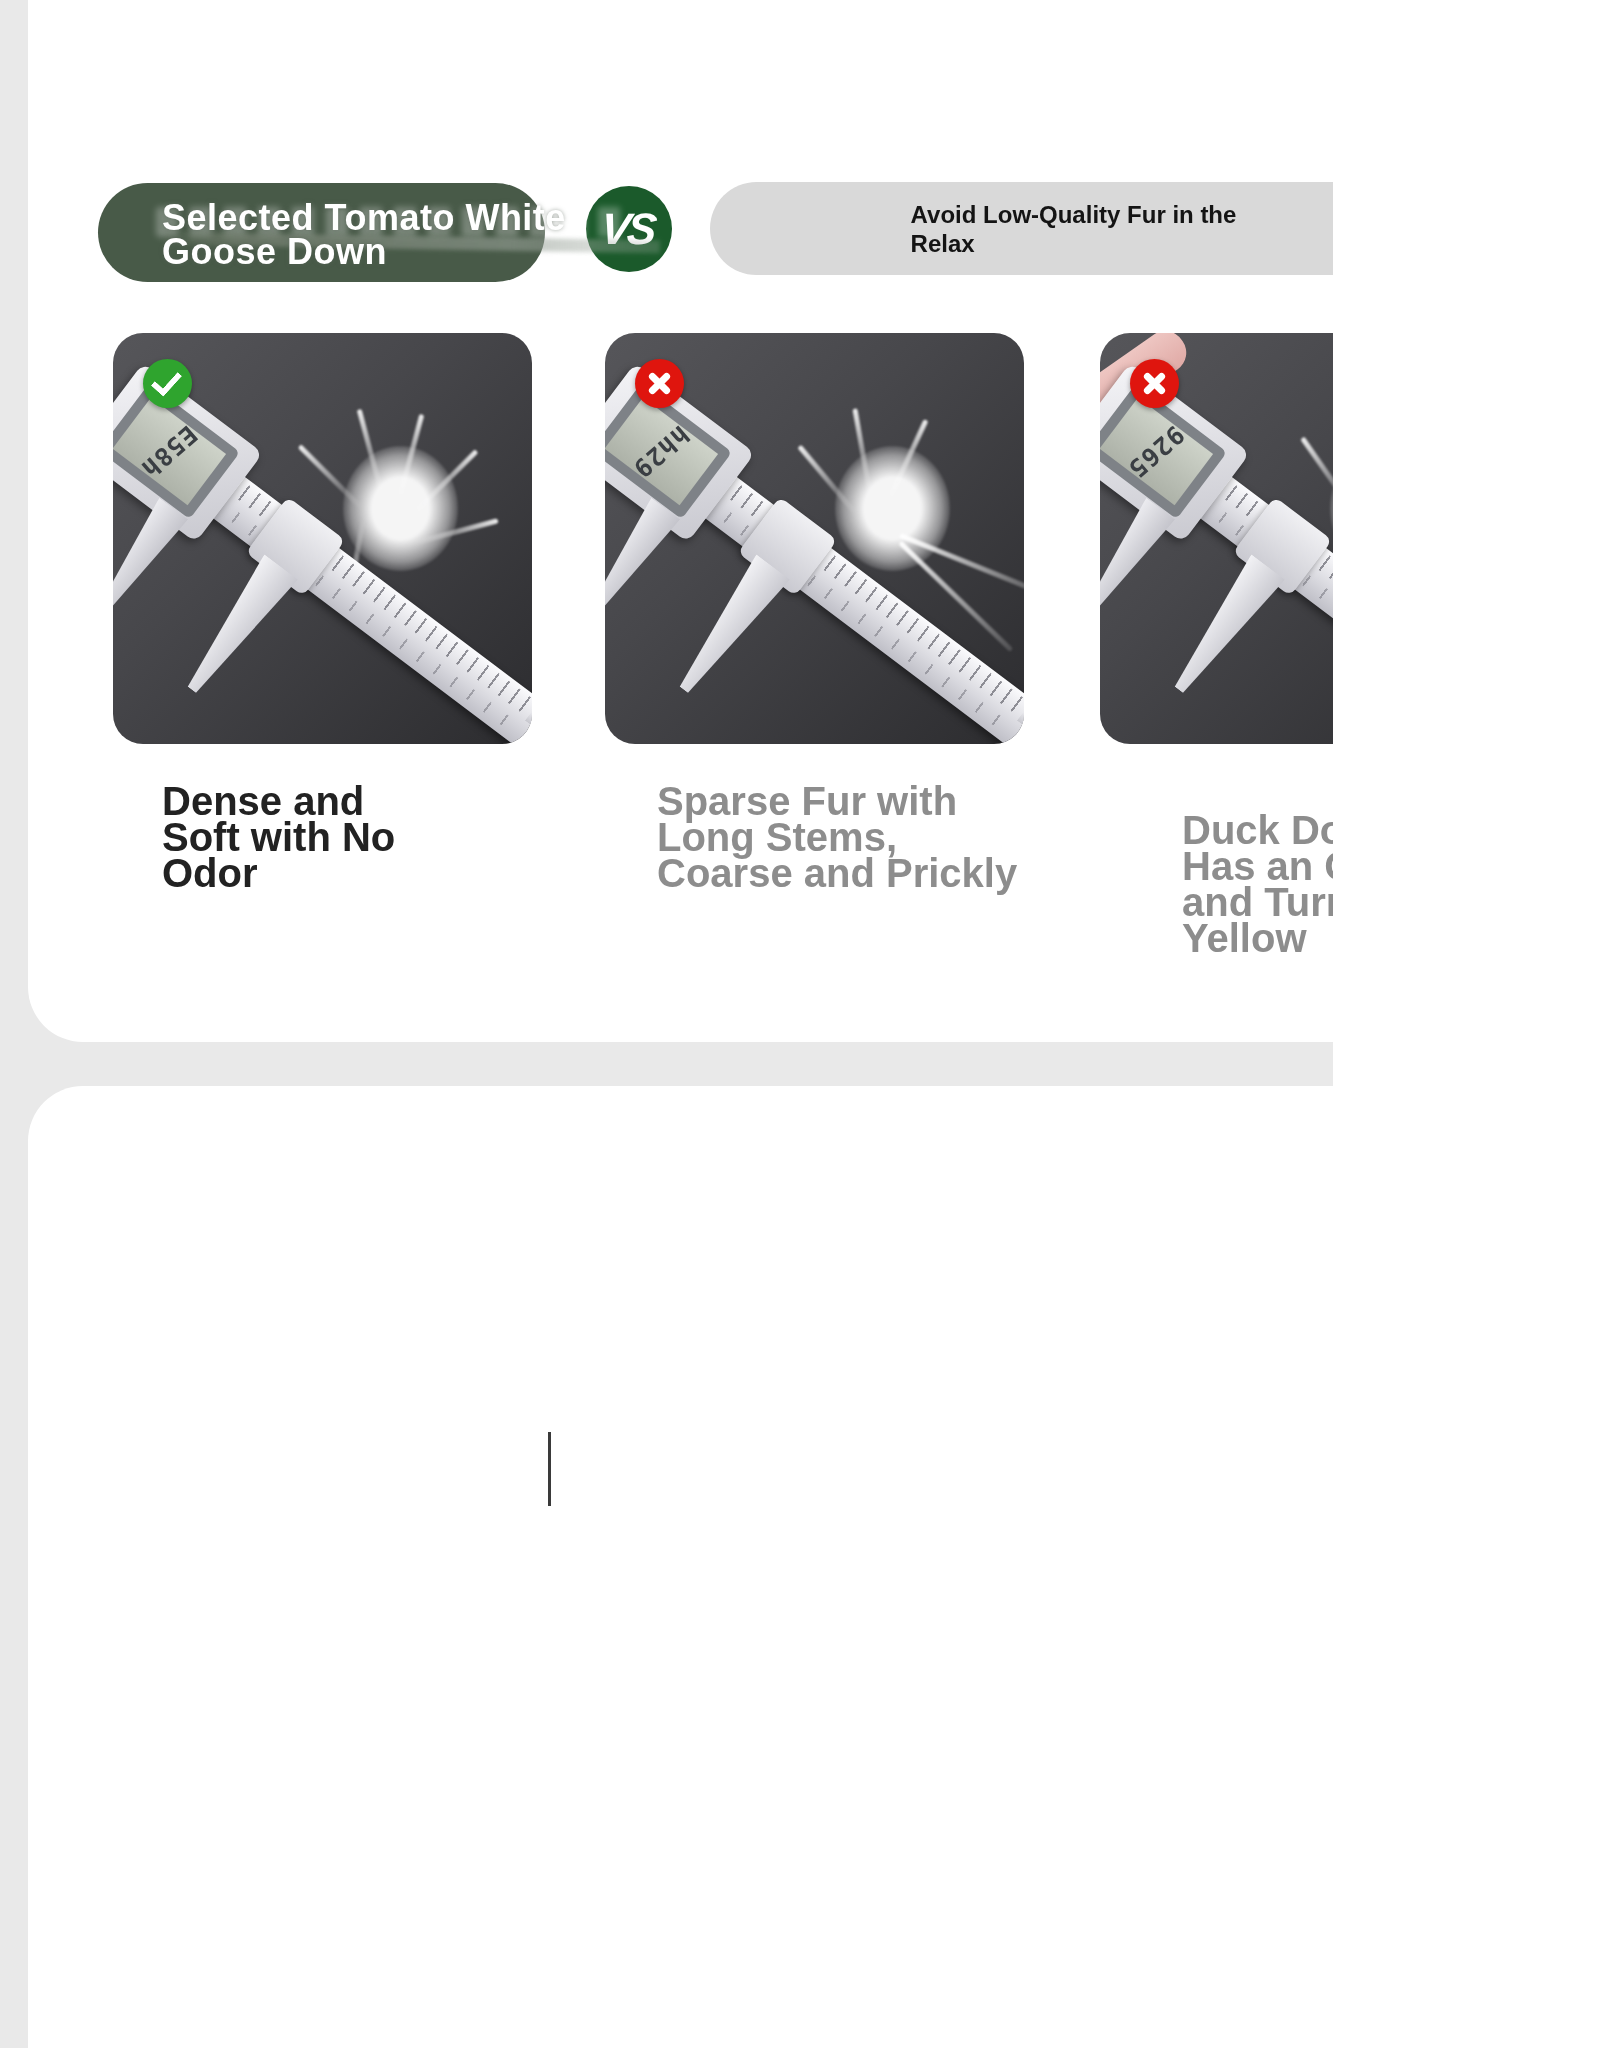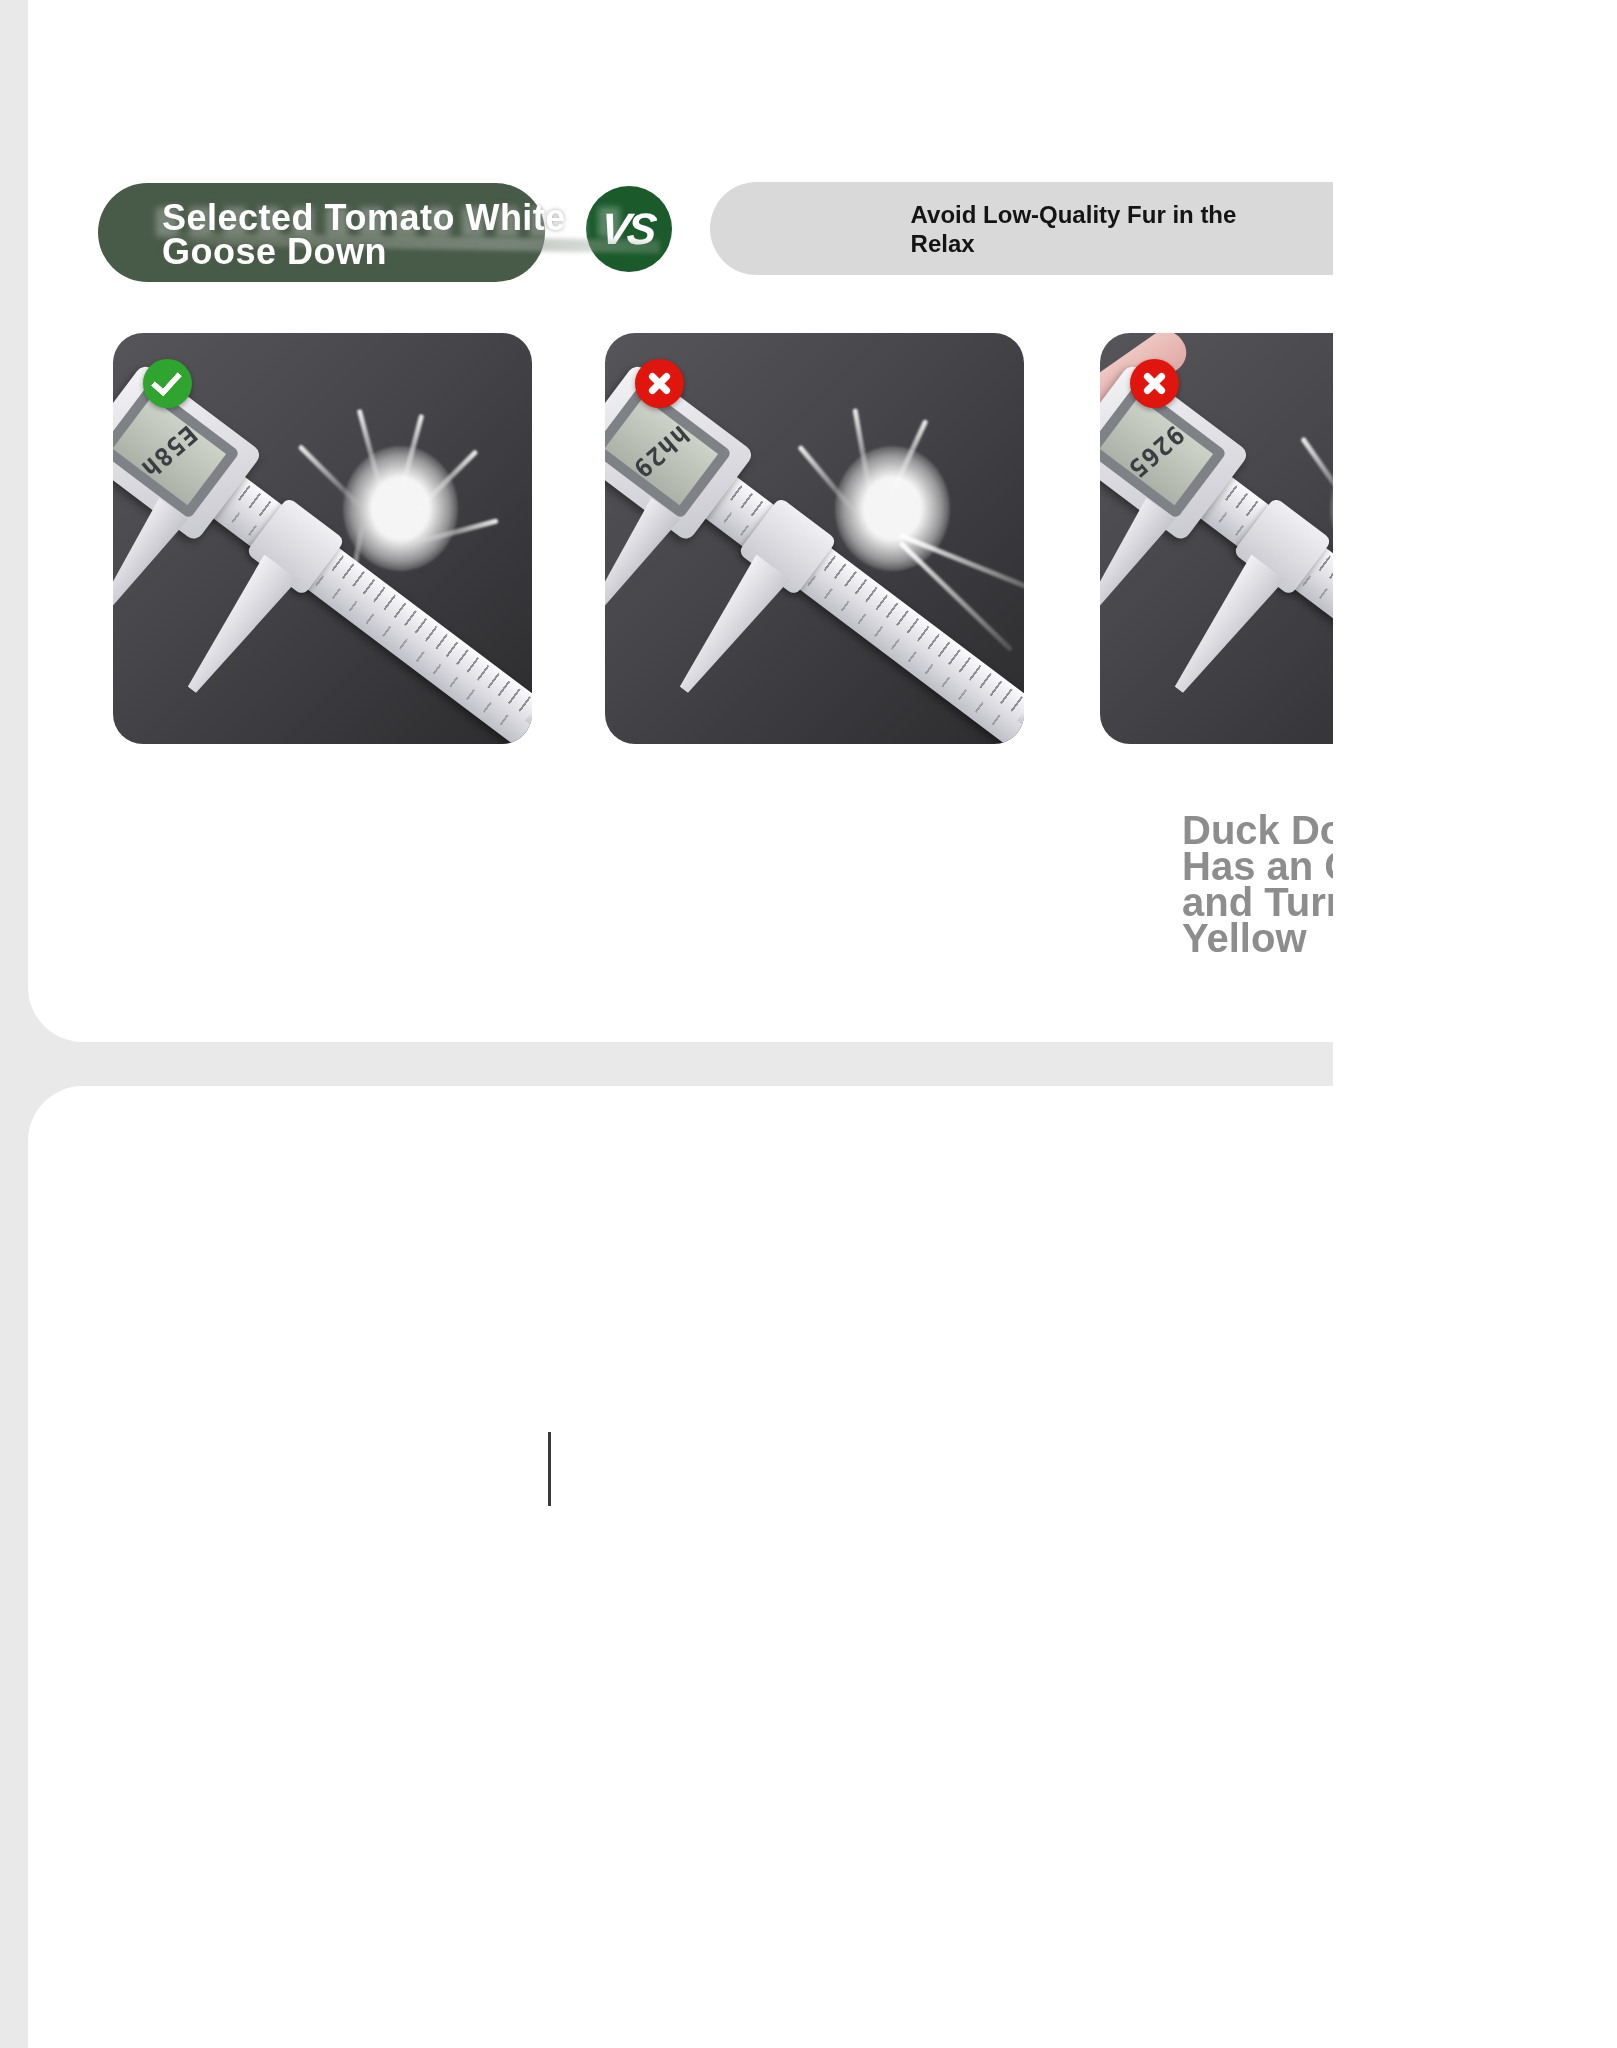--- a/index.html
+++ b/index.html
@@ -304,20 +304,26 @@
         <div class="jaw-b"></div>
       </div>
       <div class="status-badge status-bad">
         <div class="x-mark">
           <div class="xb xb1"></div>
           <div class="xb xb2"></div>
         </div>
       </div>
     </div>
 
+    <div class="caption caption-dark" style="left:134px; top:843px;">Dense and
+Soft with No
+Odor</div>
+    <div class="caption caption-gray" style="left:629px; top:843px;">Sparse Fur with
+Long Stems,
+Coarse and Prickly</div>
     <div class="caption caption-gray" style="left:1154px; top:872px;">Duck Down
 Has an Odor
 and Turns
 Yellow</div>
   </div>
 
   <div class="card" id="detail-card">
     <div class="section-divider"></div>
   </div>
 

